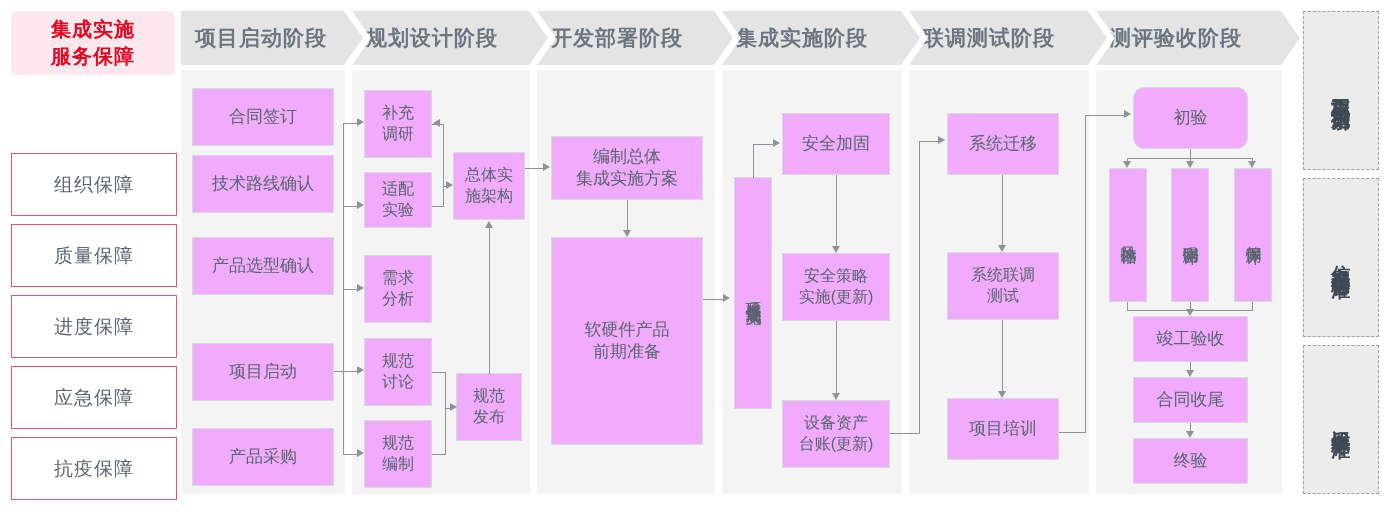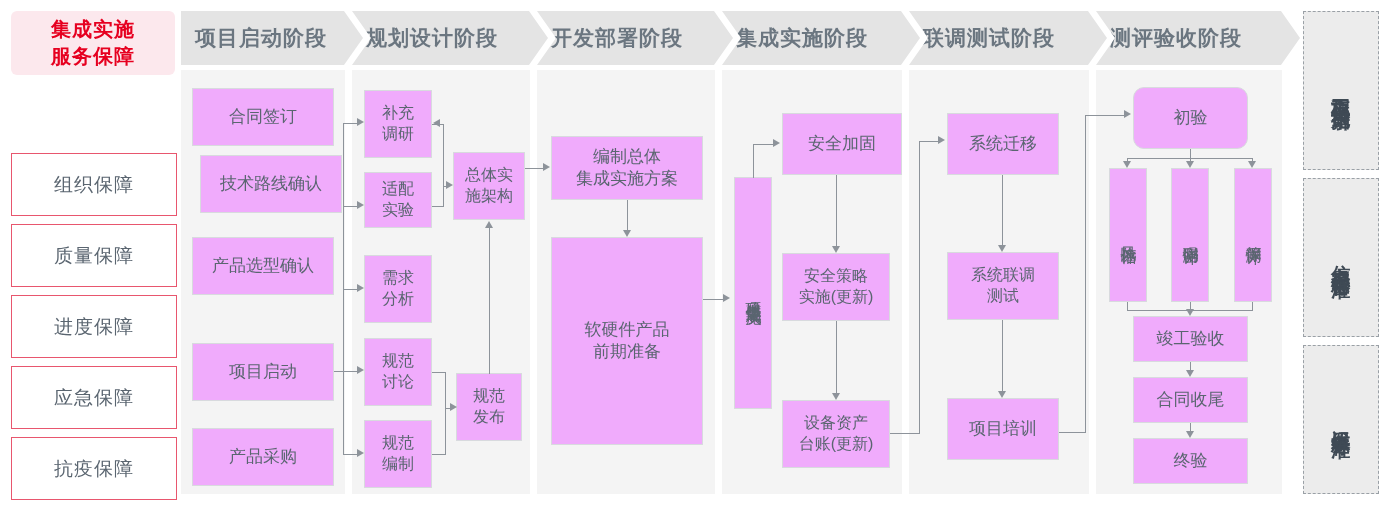--- a/index.html
+++ b/index.html
@@ -153,21 +153,21 @@
     <span class="ht">集成实施阶段</span>
   </div>
   <div class="col-head" style="left:909px;width:198px;clip-path:polygon(0 0, 179px 0, 198px 27px, 179px 54px, 0 54px, 19px 27px);">
     <span class="ht">联调测试阶段</span>
   </div>
   <div class="col-head" style="left:1096px;width:204px;clip-path:polygon(0 0, 185px 0, 204px 27px, 185px 54px, 0 54px, 19px 27px);">
     <span class="ht">测评验收阶段</span>
   </div>
 
   <div class="node" style="left:192px;top:88px;width:142px;height:58px;">合同签订</div>
-  <div class="node" style="left:200px;top:155px;width:142px;height:58px;">技术路线确认</div>
+  <div class="node" style="left:192px;top:155px;width:142px;height:58px;">技术路线确认</div>
   <div class="node" style="left:192px;top:237px;width:142px;height:58px;">产品选型确认</div>
   <div class="node" style="left:192px;top:343px;width:142px;height:58px;">项目启动</div>
   <div class="node" style="left:192px;top:428px;width:142px;height:58px;">产品采购</div>
 
   <div class="node sm" style="left:364px;top:90px;width:68px;height:68px;">补充
 调研</div>
   <div class="node sm" style="left:364px;top:172px;width:68px;height:56px;">适配
 实验</div>
   <div class="node sm" style="left:364px;top:255px;width:68px;height:68px;">需求
 分析</div>
@@ -179,21 +179,21 @@
 施架构</div>
   <div class="node sm" style="left:456px;top:373px;width:66px;height:68px;">规范
 发布</div>
 
   <div class="node" style="left:551px;top:136px;width:152px;height:64px;">编制总体
 集成实施方案</div>
   <div class="node" style="left:551px;top:237px;width:152px;height:208px;">软硬件产品
 前期准备</div>
 
   <div class="node vert sm" style="left:734px;top:177px;width:38px;height:232px;">项目整体集成实施</div>
-  <div class="node" style="left:782px;top:113px;width:120px;height:62px;">安全加固</div>
+  <div class="node" style="left:782px;top:113px;width:108px;height:62px;">安全加固</div>
   <div class="node sm" style="left:782px;top:253px;width:108px;height:68px;">安全策略
 实施(更新)</div>
   <div class="node sm" style="left:782px;top:400px;width:108px;height:68px;">设备资产
 台账(更新)</div>
 
   <div class="node sm" style="left:947px;top:252px;width:112px;height:68px;">系统联调
 测试</div>
   <div class="node" style="left:947px;top:113px;width:112px;height:62px;">系统迁移</div>
   <div class="node" style="left:947px;top:398px;width:112px;height:62px;">项目培训</div>
 

